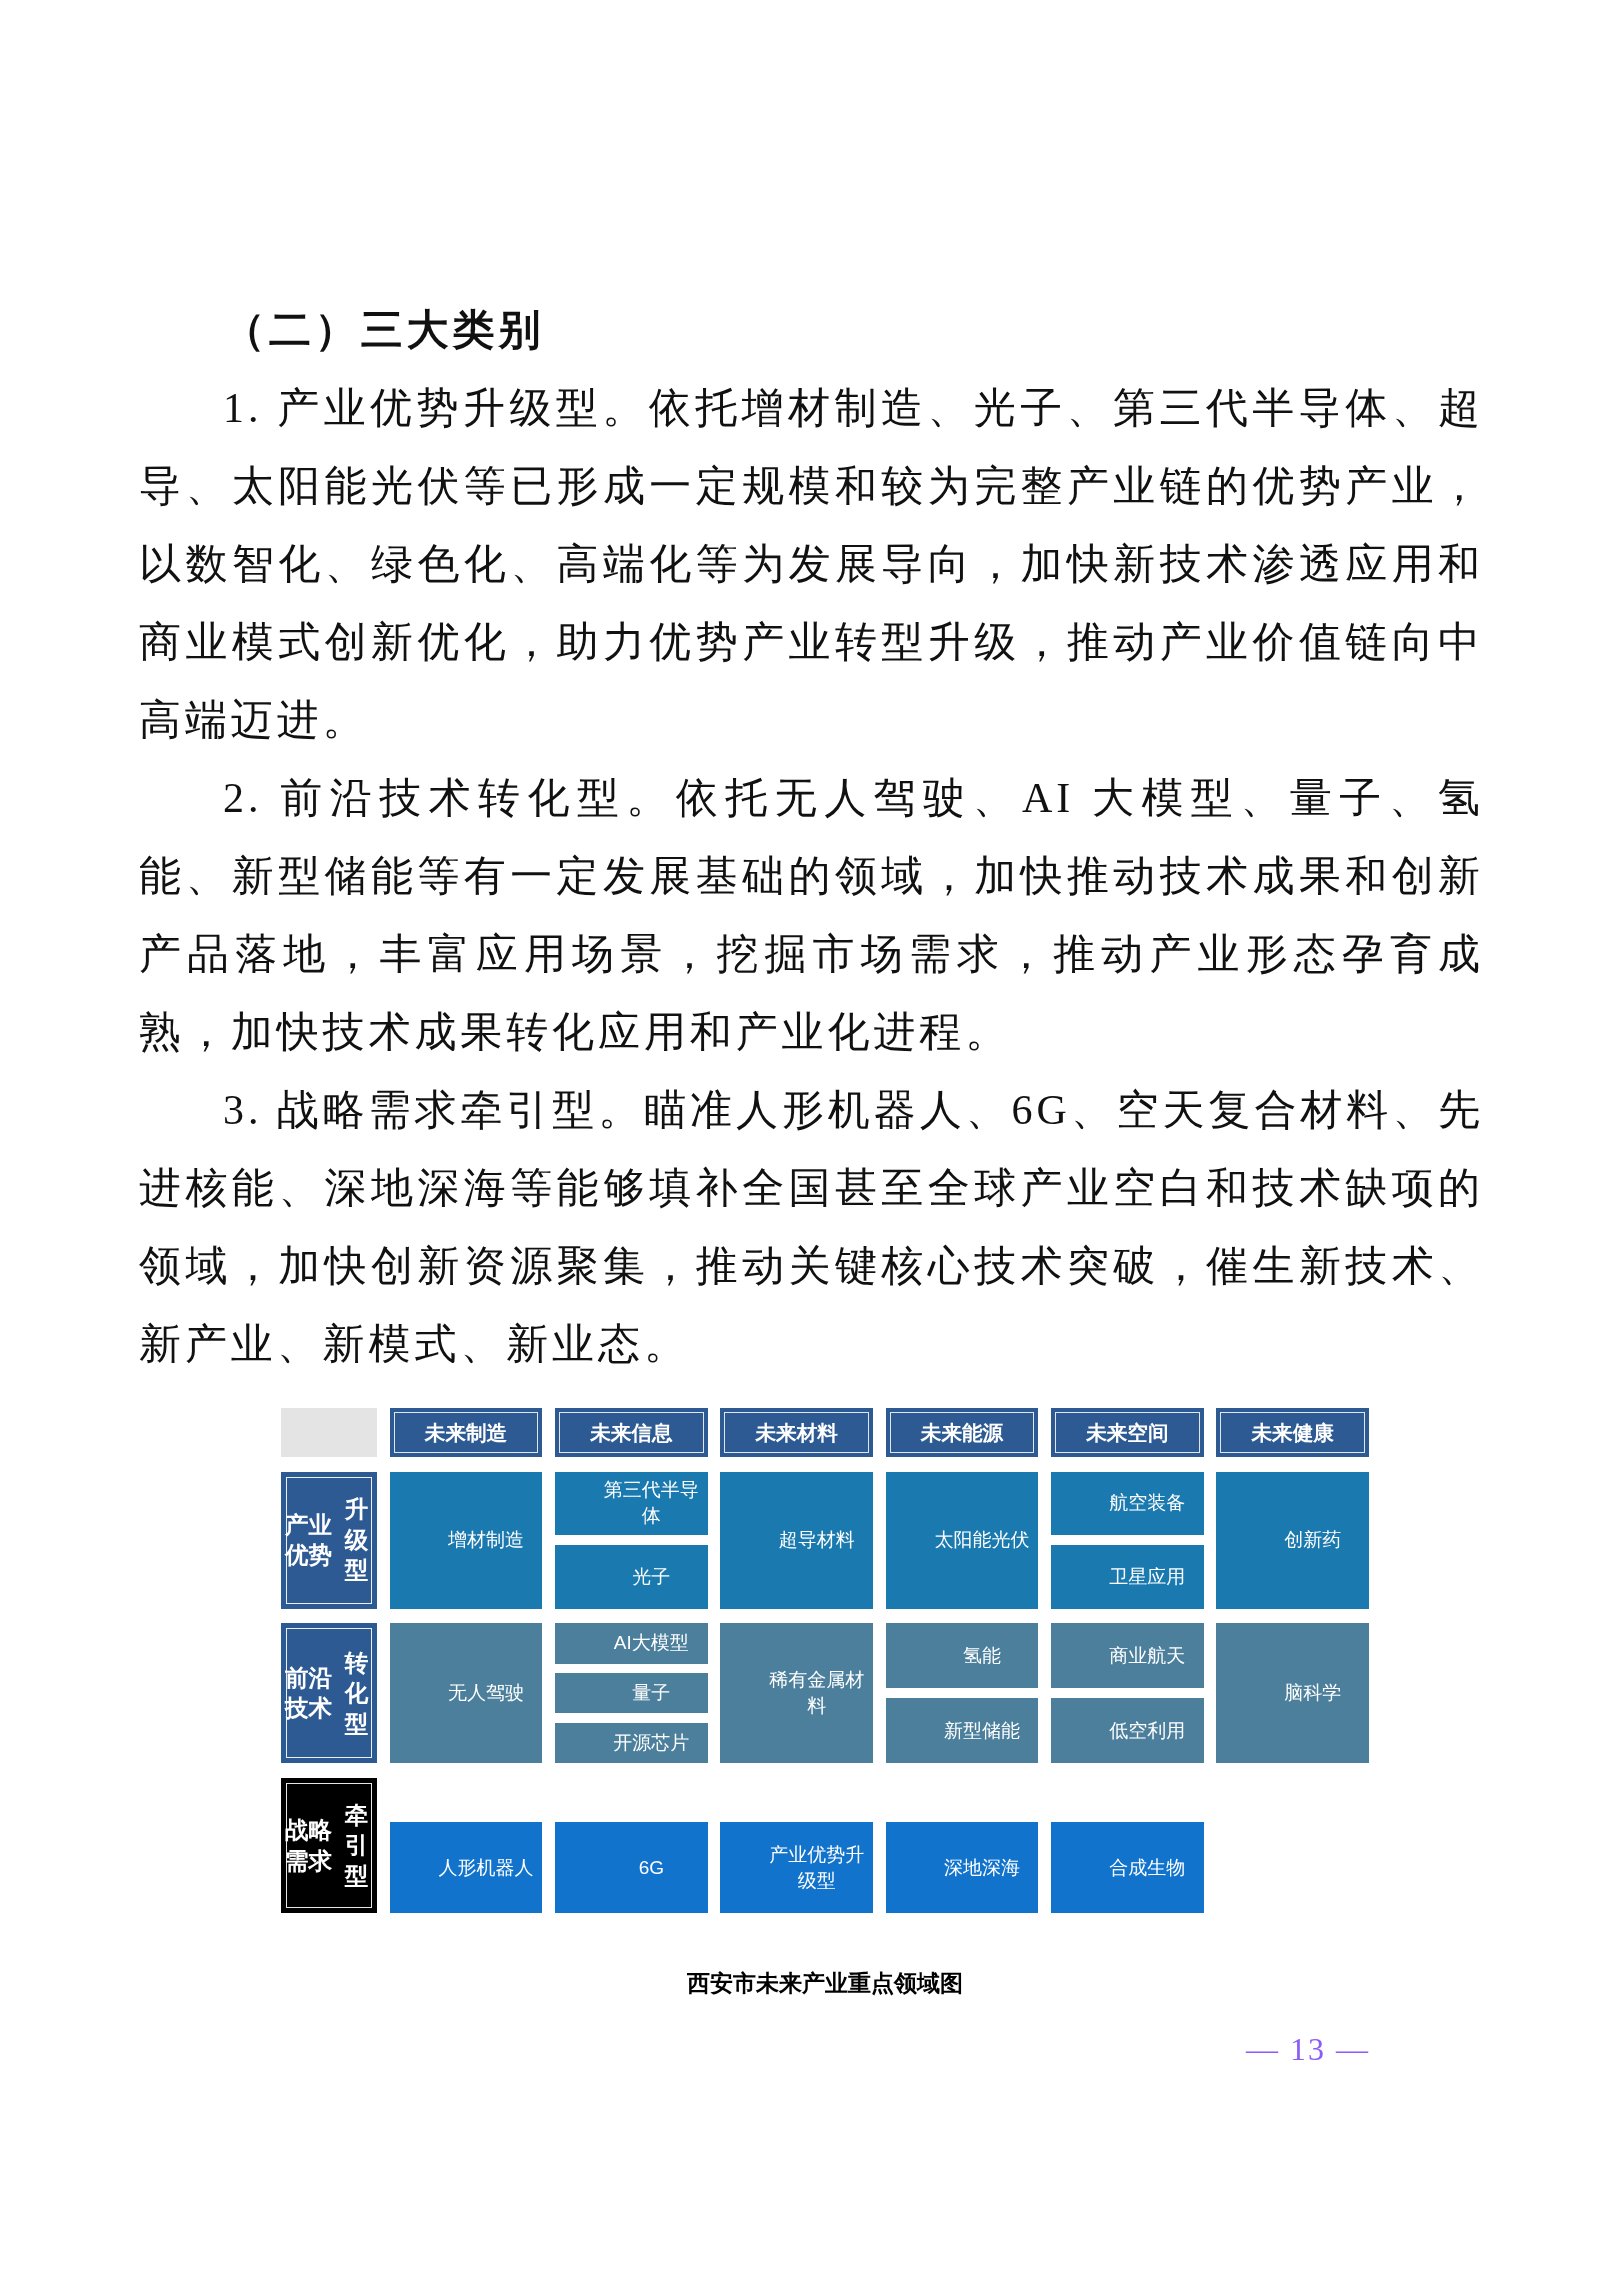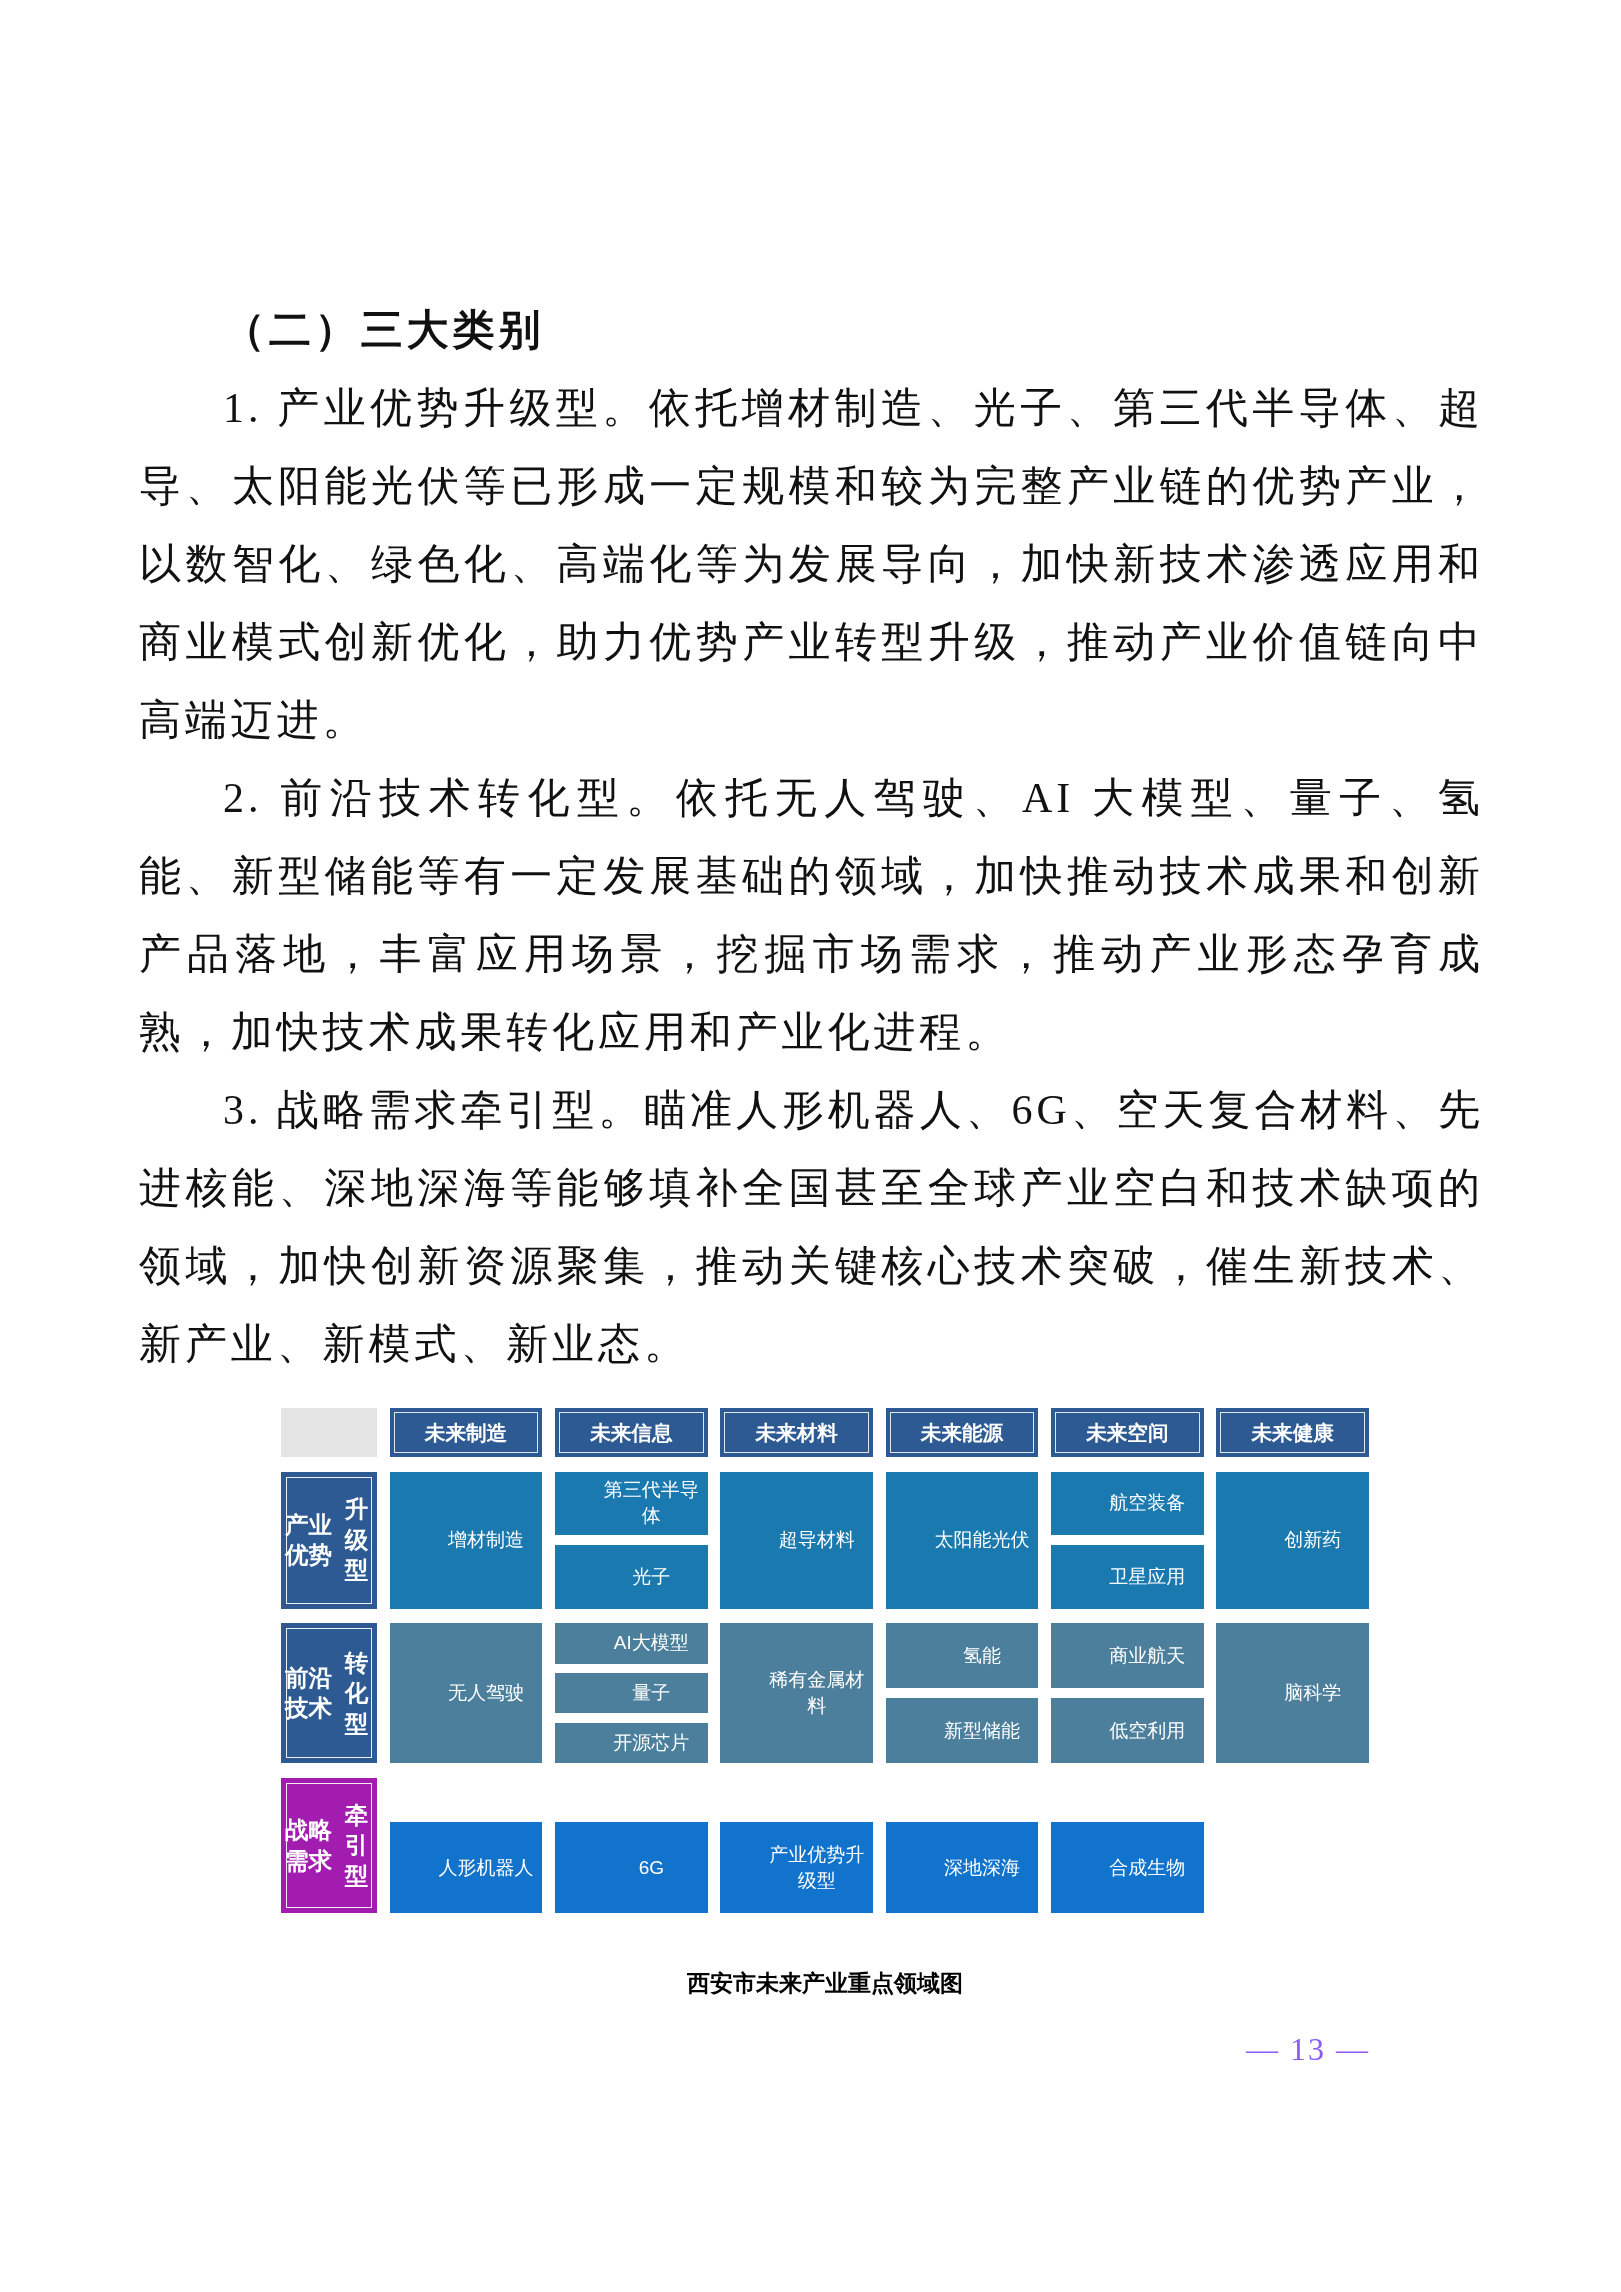--- a/index.html
+++ b/index.html
@@ -60,21 +60,21 @@
   .lcell {
     background: #2d5a92;
     color: #fff;
     font-size: 23.5px; font-weight: bold;
     line-height: 1.3;
     display: flex; flex-direction: row;
     align-items: center; justify-content: center;
     text-align: center;
     position: relative;
   }
-  .lcell.bright { background: #a21caf; }
+  .lcell.bright { background: #000000; }
   .lcell::after {
     content: ""; position: absolute; inset: 4.9px;
     border: 1.5px solid rgba(255,255,255,.9);
     pointer-events: none;
   }
 
   .cell { display: flex; flex-direction: column; gap: 9.8px; }
   .sub {
     flex: 1;
     color: #ffffff;

